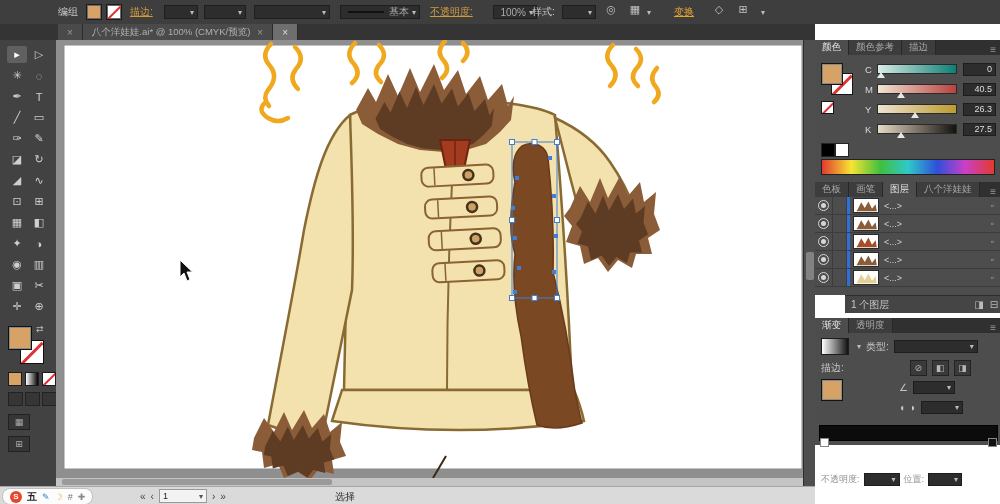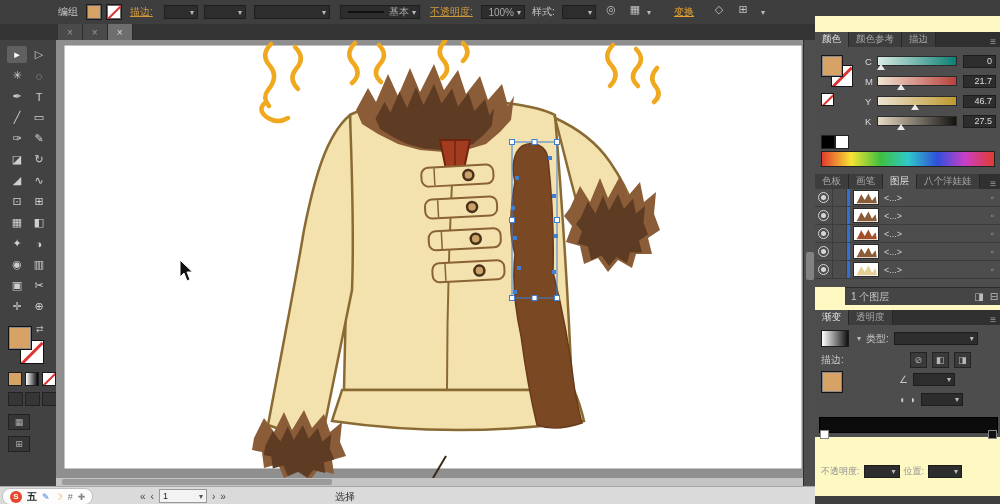--- a/index.html
+++ b/index.html
@@ -51,21 +51,21 @@
   
   .statusbar{position:absolute;left:0;top:486px;width:815px;height:18px;background:#dadada;border-top:1px solid #a6a6a6;color:#333;}
   .ime{position:absolute;left:2px;top:1px;height:15px;background:#fcfcfc;border:1px solid #c0c0c0;border-radius:8px;display:flex;align-items:center;gap:5px;padding:0 7px;}
   .ime-logo{width:12px;height:12px;border-radius:50%;background:#e8472e;color:#fff;font-weight:bold;font-size:8px;display:flex;align-items:center;justify-content:center;}
   .ime-mode{color:#222;font-weight:bold;font-size:10px;}
   .ime i{font-style:normal;font-size:9px;}
   .nav{position:absolute;left:140px;top:2px;display:flex;align-items:center;gap:5px;color:#444;font-size:10px;}
   .nav .box{width:40px;height:12px;background:#f3f3f3;border:1px solid #999;display:flex;align-items:center;justify-content:space-between;padding:0 3px;font-size:9px;color:#222;}
   .sel-label{position:absolute;left:335px;top:3px;color:#2b2b2b;font-size:10px;}
   
-  .rpanel{position:absolute;left:815px;top:16px;width:185px;height:480px;background:#fef9c3;}
+  .rpanel{position:absolute;left:815px;top:24px;width:185px;height:480px;background:#ffffff;}
   .ptabs{position:absolute;left:0;width:185px;height:15px;background:#303030;display:flex;align-items:flex-end;}
   .ptab{height:15px;display:flex;align-items:center;padding:0 7px;background:#3d3d3d;color:#a8a8a8;border-right:1px solid #272727;font-size:9.5px;white-space:nowrap;}
   .ptab.active{background:#4d4d4d;color:#e4e4e4;}
   .pmenu{margin-left:auto;margin-right:4px;color:#999;font-size:10px;}
   .pbox{position:absolute;left:0;width:185px;background:#4d4d4d;}
   
   .fsw{position:absolute;left:6px;top:8px;width:20px;height:20px;background:#d6a265;border:1px solid #161616;box-shadow:0 0 0 1px #8a8a8a inset;z-index:2;}
   .ssw{position:absolute;left:16px;top:18px;width:20px;height:20px;background:#fff;border:1px solid #161616;overflow:hidden;z-index:1;}
   .ssw::after{content:"";position:absolute;left:-4px;right:-4px;top:50%;height:3px;background:#d33;transform:rotate(-45deg);}
   .nonesm{position:absolute;left:6px;top:46px;width:11px;height:11px;background:#fff;border:1px solid #161616;overflow:hidden;}
@@ -140,21 +140,21 @@
         </span>
       </span>
     <span class="cb-item" style="left:340px">
       <span class="drop" style="width:80px">
         <span class="stroke-line"></span>
         <span>基本</span>
         <i class="caret">▾</i>
       </span>
     </span>
     <span class="cb-item link" style="left:430px">不透明度:</span>
-    <span class="cb-item" style="left:481px">
+    <span class="cb-item" style="left:493px">
       <span class="drop" style="width:44px">
         <span>100%</span>
         <i class="caret">▾</i>
       </span>
     </span>
     <span class="cb-item" style="left:532px">样式:</span>
     <span class="cb-item" style="left:562px">
         <span class="drop" style="width:34px">
           <i class="caret">▾</i>
         </span>
@@ -170,20 +170,21 @@
     <span class="cb-item" style="left:758px">
         <i class="caret">▾</i>
       </span>
   </div>
 
   <div class="tab-bar">
     <div class="tab">
       <span class="x">×</span>
     </div>
     <div class="tab">
+      <span>八个洋娃娃.ai* @ 100% (CMYK/预览)</span>
       <span class="x">×</span>
     </div>
     <div class="tab active">
       <span class="x">×</span>
     </div>
   </div>
 
   <div class="toolbar">
     <div class="tools-grid">
       <span class="tool active">▸</span>
@@ -358,28 +359,28 @@
         <span class="track tr-c">
             <span class="handle-tri" style="left:4%"></span>
           </span>
         <span class="vbox">0</span>
       </div>
       <div class="srow" style="top:26px">
         <span class="slbl">M</span>
         <span class="track tr-m">
             <span class="handle-tri" style="left:30%"></span>
           </span>
-        <span class="vbox">21.7</span>
+        <span class="vbox">40.5</span>
       </div>
       <div class="srow" style="top:46px">
         <span class="slbl">Y</span>
         <span class="track tr-y">
             <span class="handle-tri" style="left:48%"></span>
           </span>
-        <span class="vbox">46.7</span>
+        <span class="vbox">26.3</span>
       </div>
       <div class="srow" style="top:66px">
         <span class="slbl">K</span>
         <span class="track tr-k">
             <span class="handle-tri" style="left:29%"></span>
           </span>
         <span class="vbox">27.5</span>
       </div>
 
       <div class="bw">

